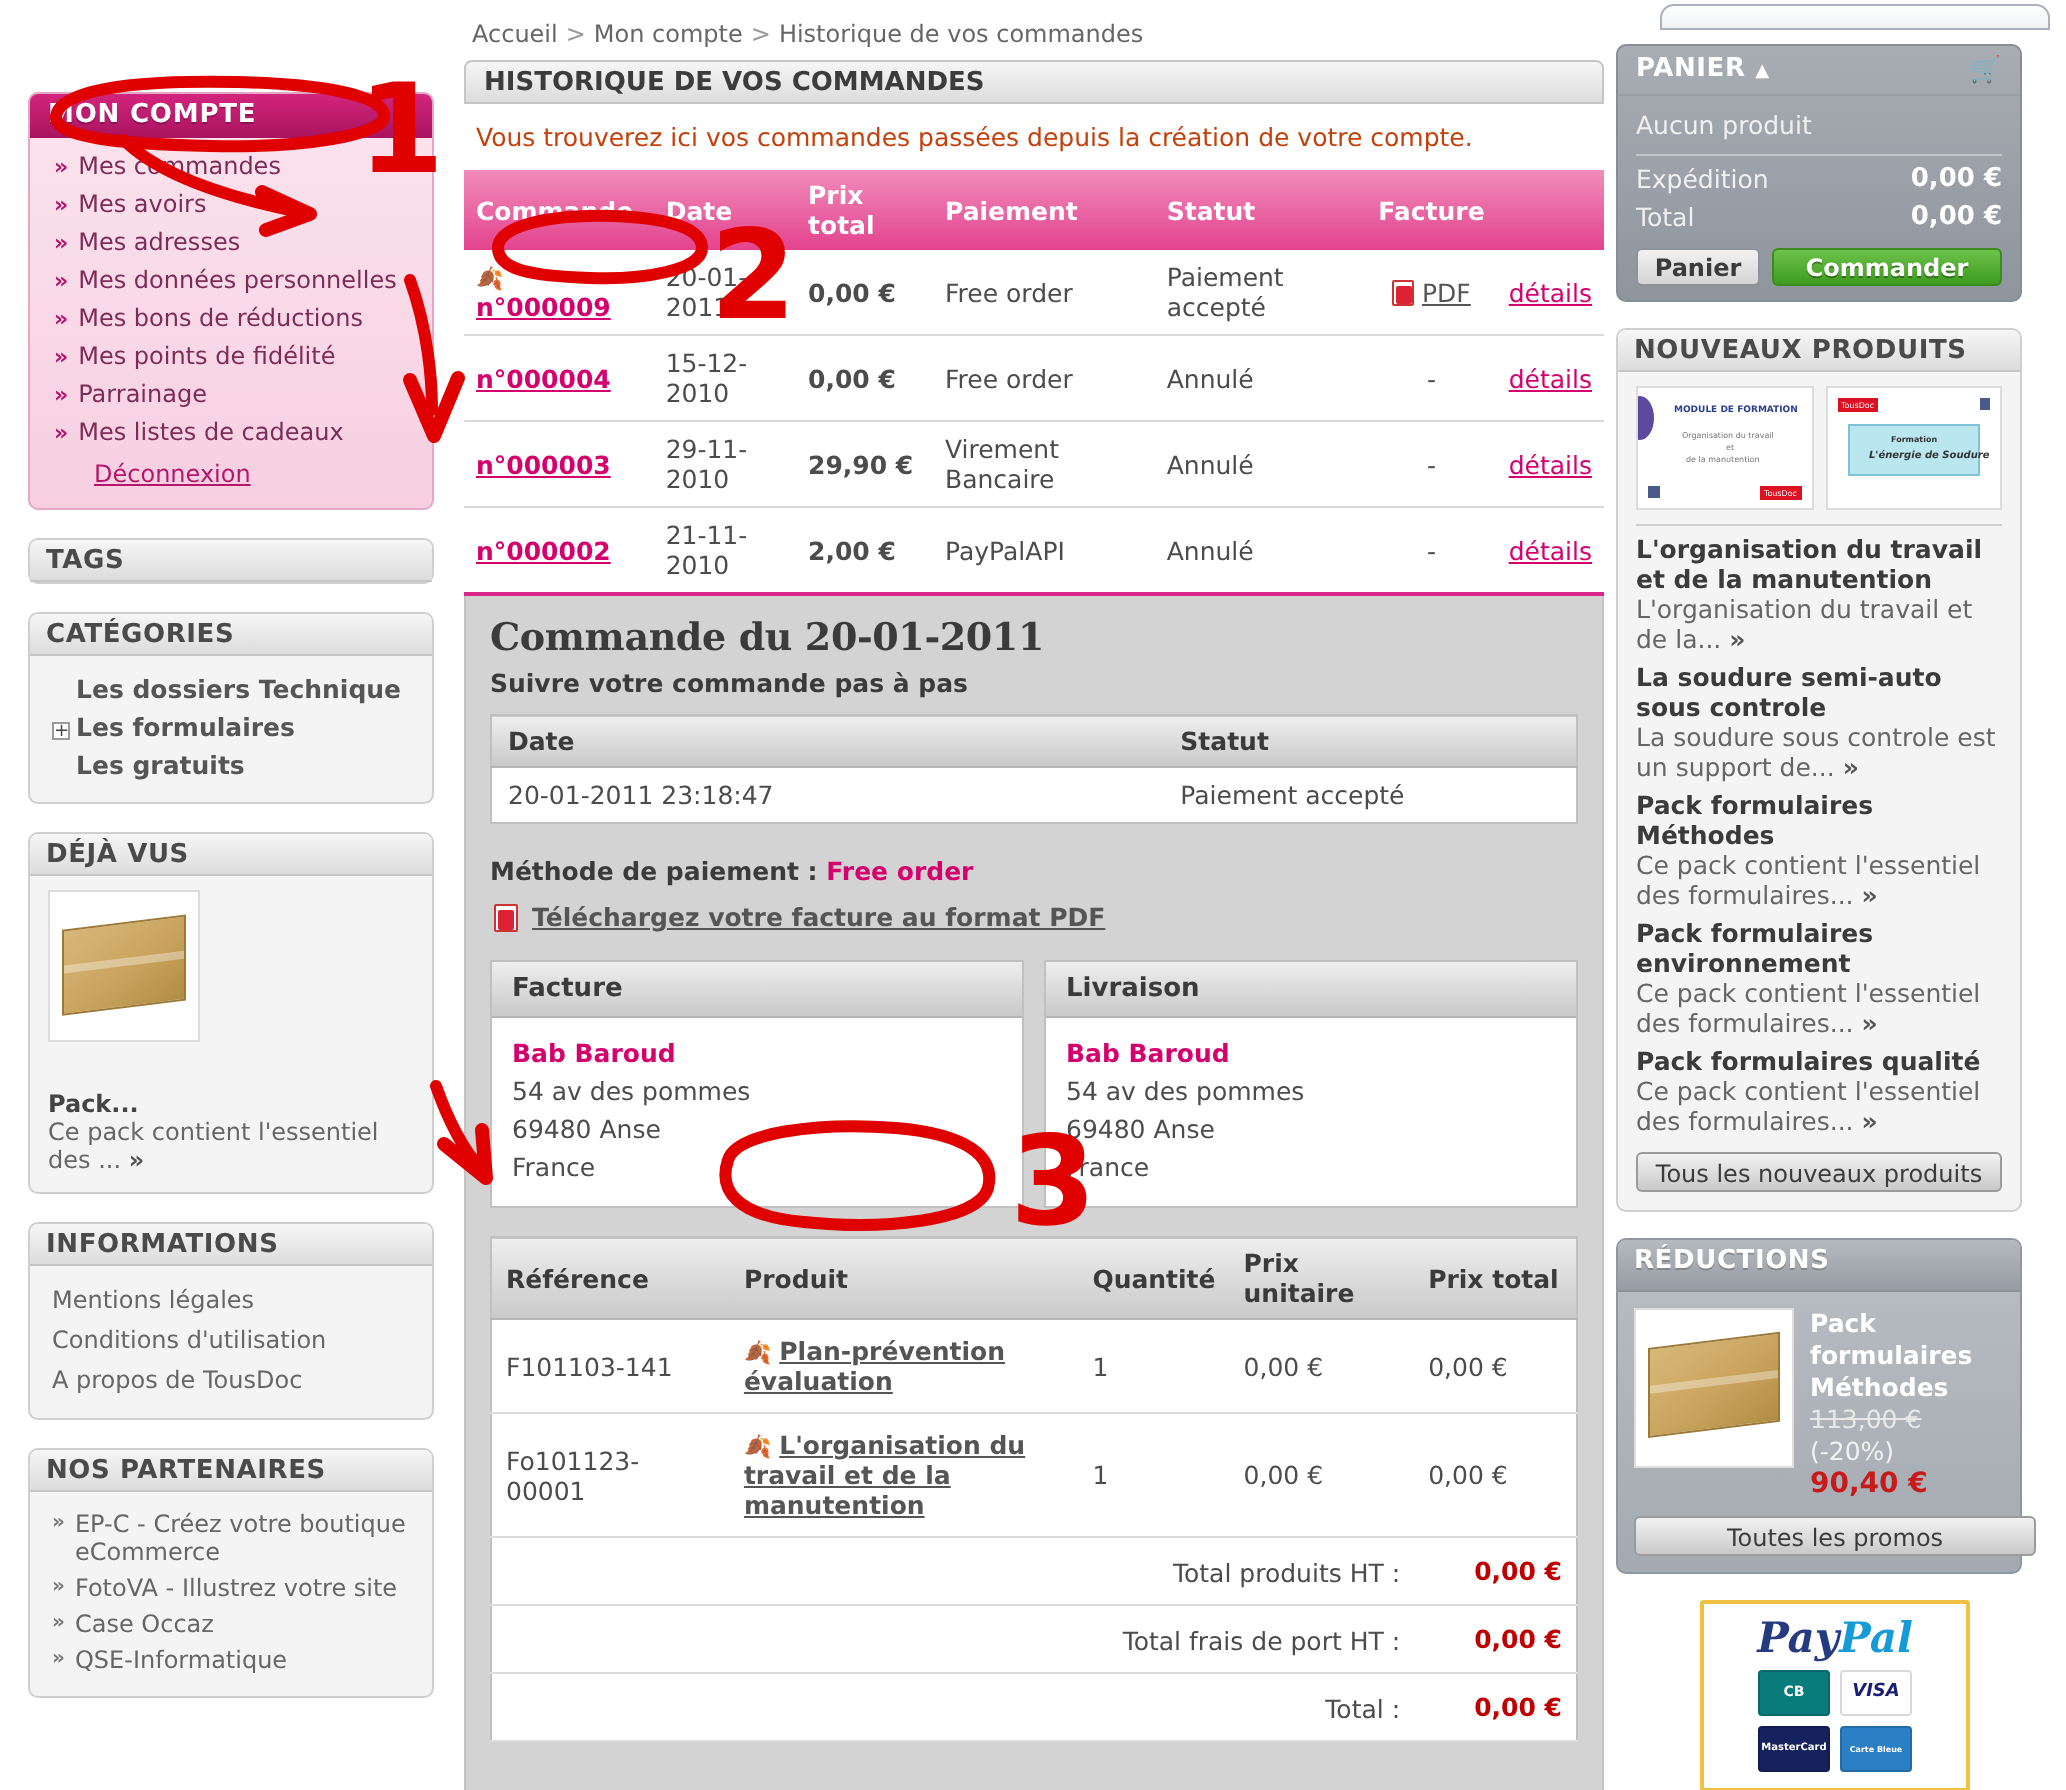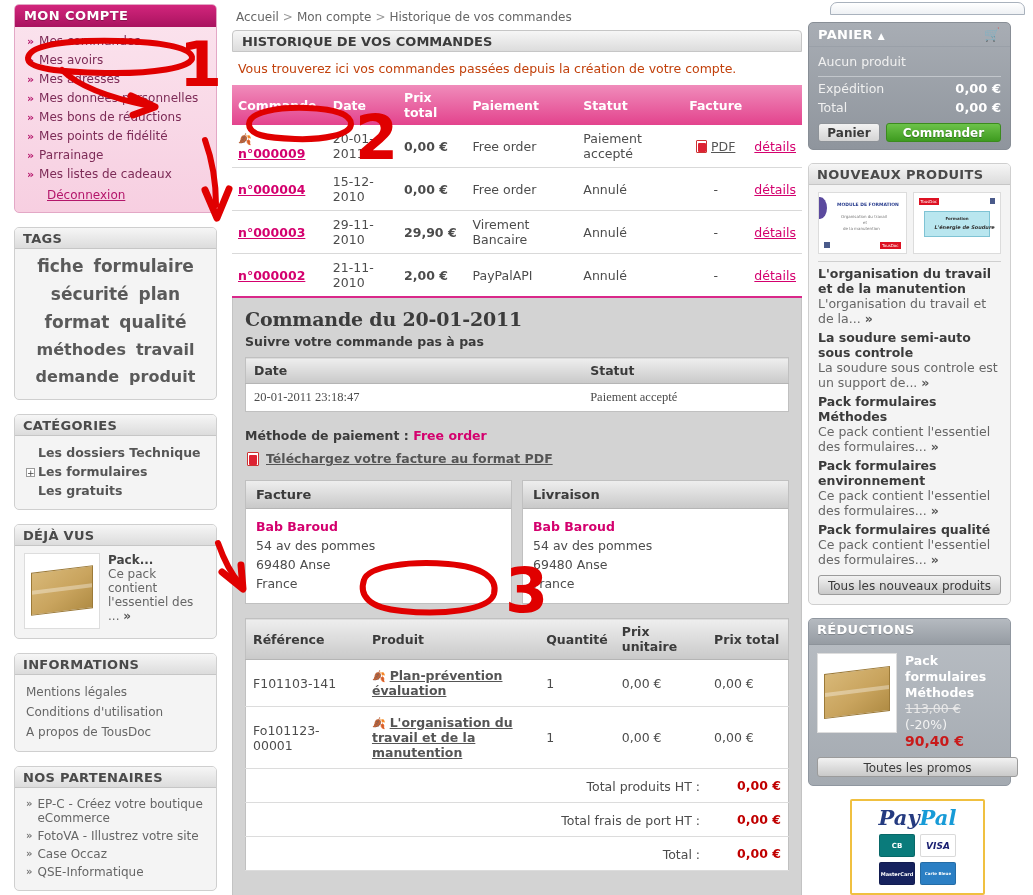--- a/index.html
+++ b/index.html
@@ -49,21 +49,21 @@
   .tags a.sm { font-size:16px; }
 
   
   .cat-li { padding:2px 0 2px 14px; font-size:12.5px; font-weight:bold; color:#555; line-height:15px;}
   .cat-li .plus { display:inline-block; width:9px; height:9px; line-height:8px;
                   border:1px solid #9a9a9a; background:#fff; font-size:9px;
                   font-weight:normal; text-align:center; margin-right:3px;
                   margin-left:-12px; color:#444; }
 
   
-  .dv { display:flex; gap:8px; }
+  .dv { display:flex; gap:24px;flex-direction:column; }
   .dv-img { width:76px; height:76px; background:#fff; border:1px solid #ddd;
             position:relative; overflow:hidden; flex:0 0 auto;}
   .dv-txt { font-size:12px; line-height:14px; color:#666; }
   .dv-txt b { color:#444; display:block; }
   .dv-txt .more { font-weight:bold; color:#555; }
 
   .info-li { padding:3px 2px; font-size:12px; color:#666; }
   .part-li { display:flex; gap:5px; padding:2px 0 2px 2px; font-size:12px;
              color:#666; line-height:14px; }
   .part-li .chev { color:#777; font-weight:bold; font-size:10px; }
@@ -102,21 +102,21 @@
                 padding:10px 12px 12px 12px; }
   .ord-title { font-size:19px; font-weight:bold; color:#3b3b3b;
                font-family:"DejaVu Serif", serif; letter-spacing:-.2px; }
   .ord-sub { font-size:12.5px; font-weight:bold; color:#3b3b3b; padding:4px 0 8px; }
 
   table.track { width:100%; border-collapse:collapse; background:#fff;
                 border:1px solid #c0c0c0; }
   table.track th { background:linear-gradient(to bottom,#eeeeee 0%,#c9c9c9 100%);
                    color:#3b3b3b; font-size:12.5px; font-weight:bold;
                    text-align:left; padding:5px 8px; border-bottom:1px solid #b5b5b5;}
-  table.track td { padding:6px 8px; font-size:12.5px; color:#4c4c4c;font-family:Liberation Serif, serif; }
+  table.track td { padding:6px 8px; font-size:12.5px; color:#4c4c4c; }
 
   .meta { padding:14px 0 0 0; font-size:12.5px; font-weight:bold; color:#3b3b3b; }
   .meta .v { color:#d4006e; }
   .meta-row { padding:2px 0; }
   .dl-row { display:flex; align-items:center; gap:7px; padding:6px 0 0 2px; }
   .dl-row a { color:#555; text-decoration:underline; font-size:12.5px; }
 
   .addr-wrap { display:flex; gap:10px; padding:14px 0 0 0; }
   .addr { flex:1; background:#fff; border:1px solid #c0c0c0; }
   .addr-h { background:linear-gradient(to bottom,#eeeeee 0%,#c9c9c9 100%);
@@ -265,27 +265,20 @@
           <span class="lbl">Mes listes de cadeaux</span>
         </div>
         <div class="logout">
           <a>Déconnexion</a>
         </div>
       </div>
     </div>
 
     <div class="block">
       <div class="block-h">TAGS</div>
-      <div class="tags">
-        <a>fiche</a><a>formulaire</a><br>
-        <a>sécurité</a><a>plan</a><br>
-        <a>format</a><a>qualité</a><br>
-        <a class="sm">méthodes</a><a class="sm">travail</a><br>
-        <a class="sm">demande</a><a class="sm">produit</a>
-      </div>
     </div>
 
     <div class="block">
       <div class="block-h">CATÉGORIES</div>
       <div class="block-b">
         <div class="cat-li">Les dossiers Technique</div>
         <div class="cat-li">
           <span class="plus">+</span><span>Les formulaires</span>
         </div>
         <div class="cat-li">Les gratuits</div>

